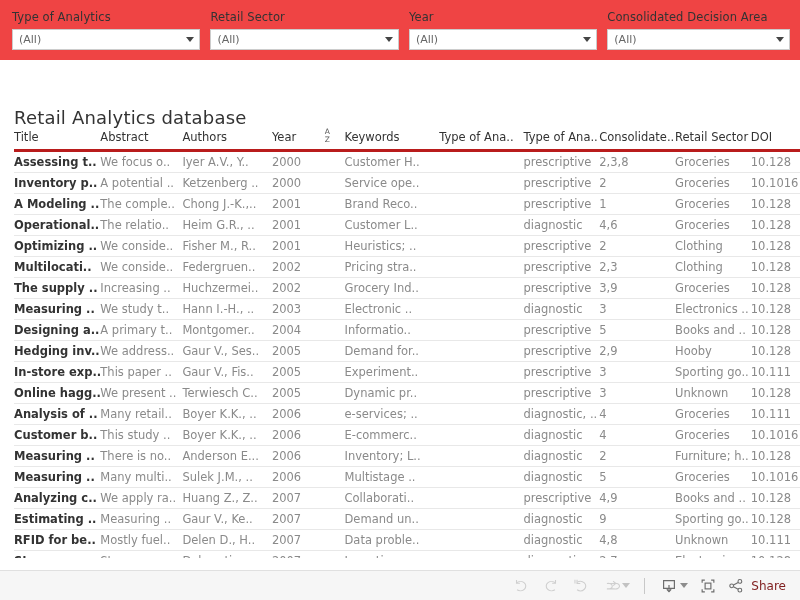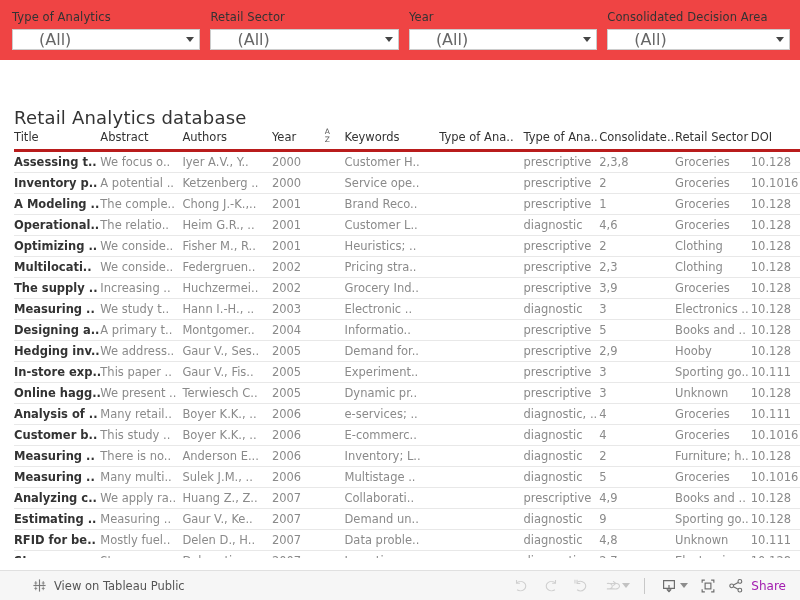--- a/index.html
+++ b/index.html
@@ -38,24 +38,23 @@
     height: 21px;
     border: 1px solid #cccccc;
     background: #ffffff;
     display: flex;
     align-items: center;
     justify-content: space-between;
     padding: 0 5px 0 6px;
     cursor: pointer;
   }
   .filter-value {
-    font-size: 16px;
+    font-size: 11px;
     color: #666666;
     line-height: 12px;
-    margin-left: 20px;
   }
   .caret {
     width: 0; height: 0;
     border-left: 4px solid transparent;
     border-right: 4px solid transparent;
     border-top: 5px solid #444444;
   }
 
   
   #viz-title {
@@ -185,21 +184,21 @@
   }
   #share-button {
     display: flex;
     align-items: center;
     cursor: pointer;
     margin-left: 4px;
     margin-right: 4px;
   }
   #share-button .share-label {
     font-size: 12px;
-    color: #a21caf;
+    color: #7f1d1d;
     margin-left: 6px;
   }
 </style>
 </head>
 <body>
 
 <div id="filter-bar">
 
   <div class="filter-block" style="width:196px">
     <div class="filter-label">Type of Analytics</div>
@@ -532,37 +531,20 @@
           <td>2,7</td>
           <td>Electronics ..</td>
           <td>10.128</td>
         </tr>
       </tbody>
   </table>
 </div>
 
 <div id="toolbar">
 
-  <div id="tableau-public-link">
-    <svg width="15" height="15" viewBox="0 0 16 16">
-      <g fill="#7a7a7a">
-        <rect x="7.4" y="1.5" width="1.2" height="13"></rect>
-        <rect x="1.5" y="7.4" width="13" height="1.2"></rect>
-        <rect x="3.6" y="3.3" width="0.9" height="4.0"></rect>
-        <rect x="2.5" y="4.9" width="3.1" height="0.9"></rect>
-        <rect x="11.5" y="3.3" width="0.9" height="4.0"></rect>
-        <rect x="10.4" y="4.9" width="3.1" height="0.9"></rect>
-        <rect x="3.6" y="9.0" width="0.9" height="4.0"></rect>
-        <rect x="2.5" y="10.6" width="3.1" height="0.9"></rect>
-        <rect x="11.5" y="9.0" width="0.9" height="4.0"></rect>
-        <rect x="10.4" y="10.6" width="3.1" height="0.9"></rect>
-      </g>
-    </svg>
-    <span class="tp-label">View on Tableau Public</span>
-  </div>
 
   <div id="toolbar-right">
 
     <div class="tb-btn disabled">
       <svg width="18" height="18" viewBox="0 0 20 20">
         <path d="M5 6.5 A6 5.2 0 1 1 5.6 14.2" fill="none" stroke="#9a9a9a" stroke-width="1.2"></path>
         <path d="M5 3.2 L5 7 L8.8 7" fill="none" stroke="#9a9a9a" stroke-width="1.2"></path>
       </svg>
     </div>
 

